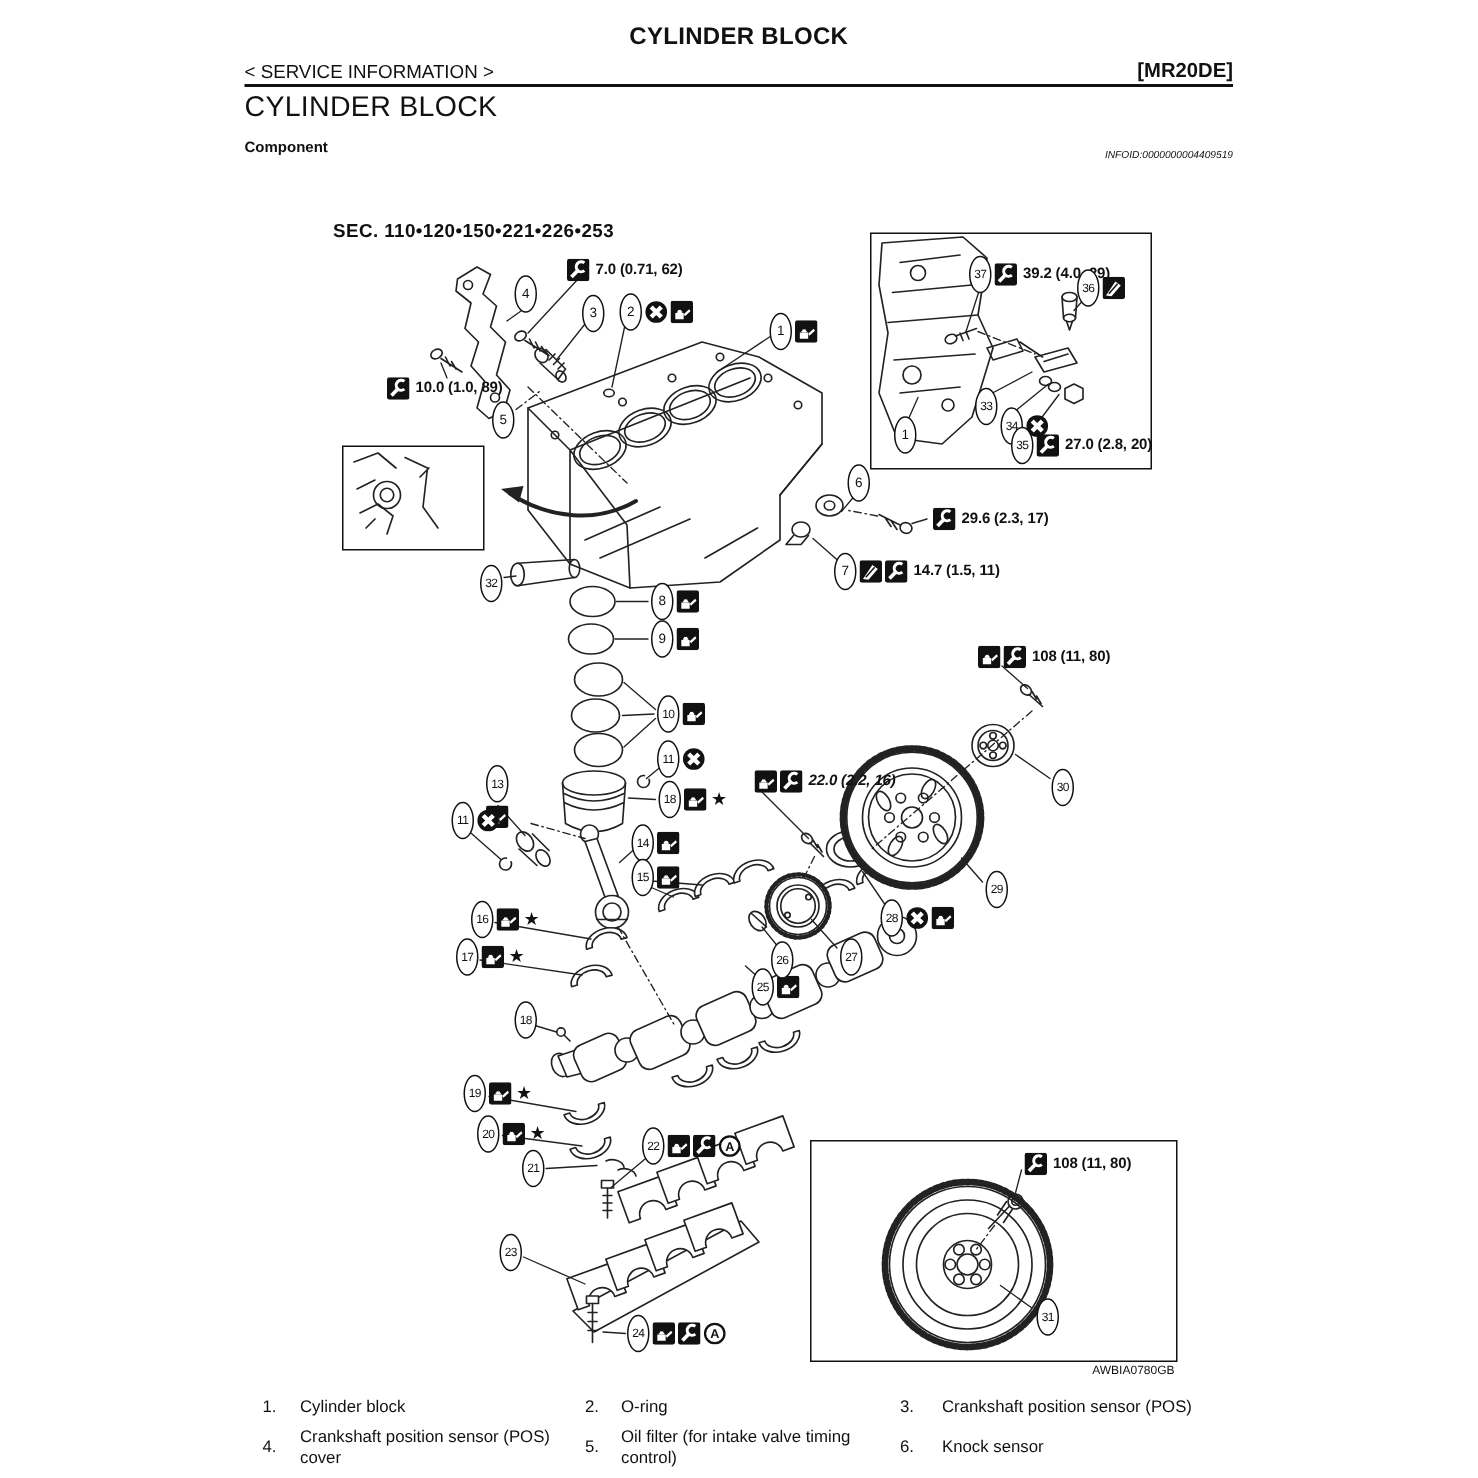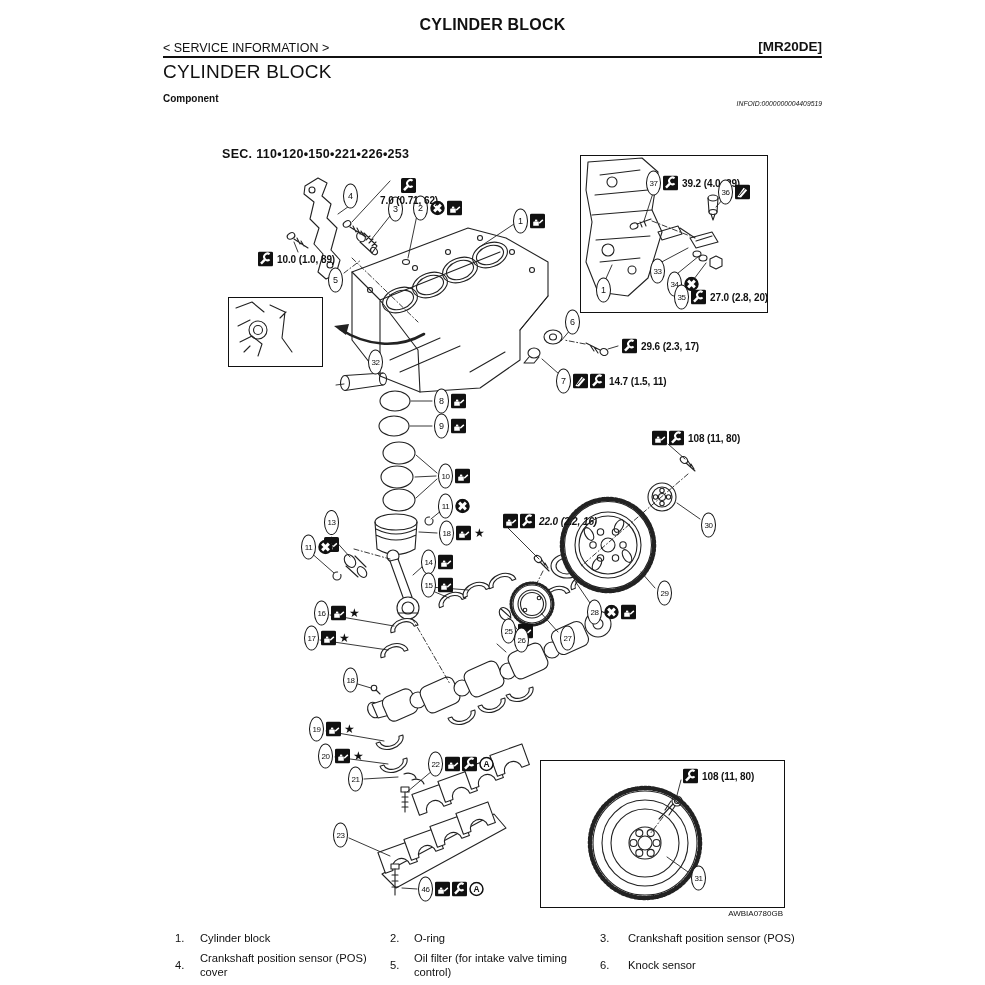--- a/index.html
+++ b/index.html
@@ -306,21 +306,21 @@
         <span class="icon-box">
           <svg viewBox="0 0 14 14">
             <rect width="14" height="14" rx="1.5" fill="#111"></rect>
             <path d="M3,7.6 h5.2 v3.9 h-5.2 z" fill="#fff"></path>
             <rect x="4.7" y="5.7" width="2" height="1.9" fill="#fff"></rect>
             <path d="M8.2,8.4 L11.6,5.3 L12.4,6.6 L9,9.6 Z" fill="#fff"></path>
             <path d="M4.2,7.4 A1.7,1.7 0 0 1 7.2,7.4" stroke="#fff" stroke-width="0.9" fill="none"></path>
           </svg>
         </span>
       </div>
-      <div class="annot" style="left: 378px; top: 192px; flex-direction: column;">
+      <div class="annot" style="left: 378px; top: 180px;">
         <span class="icon-box">
           <svg viewBox="0 0 14 14">
             <rect width="14" height="14" rx="1.5" fill="#111"></rect>
             <path d="M2.8,11.4 L6.4,7.6" stroke="#fff" stroke-width="2.3" fill="none"></path>
             <path d="M10.8,2.6 A3.1,3.1 0 1 0 10.8,7.4" stroke="#fff" stroke-width="1.9" fill="none"></path>
           </svg>
         </span>
         <span class="tq">7.0 (0.71, 62)</span>
       </div>
       <div class="annot" style="left: 258px; top: 259px;">
@@ -360,21 +360,21 @@
         </span>
         <span class="icon-box">
           <svg viewBox="0 0 14 14">
             <rect width="14" height="14" rx="1.5" fill="#111"></rect>
             <path d="M2.8,11.4 L6.4,7.6" stroke="#fff" stroke-width="2.3" fill="none"></path>
             <path d="M10.8,2.6 A3.1,3.1 0 1 0 10.8,7.4" stroke="#fff" stroke-width="1.9" fill="none"></path>
           </svg>
         </span>
         <span class="tq">14.7 (1.5, 11)</span>
       </div>
-      <div class="annot" style="left: 320px; top: 362px; margin-left: 48px;">
+      <div class="annot" style="left: 320px; top: 389px;">
         <span class="co w2">32</span>
       </div>
       <div class="annot" style="left: 434px; top: 401px;">
         <span class="co">8</span>
         <span class="icon-box">
           <svg viewBox="0 0 14 14">
             <rect width="14" height="14" rx="1.5" fill="#111"></rect>
             <path d="M3,7.6 h5.2 v3.9 h-5.2 z" fill="#fff"></path>
             <rect x="4.7" y="5.7" width="2" height="1.9" fill="#fff"></rect>
             <path d="M8.2,8.4 L11.6,5.3 L12.4,6.6 L9,9.6 Z" fill="#fff"></path>
@@ -572,21 +572,21 @@
           <svg viewBox="0 0 16 16">
             <circle cx="8" cy="8" r="6.9" fill="#fff" stroke="#111" stroke-width="1.6"></circle>
             <text x="8" y="11.2" font-size="9" font-weight="bold" text-anchor="middle" fill="#111" font-family="Liberation Sans, sans-serif">A</text>
           </svg>
         </span>
       </div>
       <div class="annot" style="left: 333px; top: 835px;">
         <span class="co w2">23</span>
       </div>
       <div class="annot" style="left: 418px; top: 889px;">
-        <span class="co w2">46</span>
+        <span class="co w2">24</span>
         <span class="icon-box">
           <svg viewBox="0 0 14 14">
             <rect width="14" height="14" rx="1.5" fill="#111"></rect>
             <path d="M3,7.6 h5.2 v3.9 h-5.2 z" fill="#fff"></path>
             <rect x="4.7" y="5.7" width="2" height="1.9" fill="#fff"></rect>
             <path d="M8.2,8.4 L11.6,5.3 L12.4,6.6 L9,9.6 Z" fill="#fff"></path>
             <path d="M4.2,7.4 A1.7,1.7 0 0 1 7.2,7.4" stroke="#fff" stroke-width="0.9" fill="none"></path>
           </svg>
         </span>
         <span class="icon-box">
@@ -596,21 +596,21 @@
             <path d="M10.8,2.6 A3.1,3.1 0 1 0 10.8,7.4" stroke="#fff" stroke-width="1.9" fill="none"></path>
           </svg>
         </span>
         <span class="icon-box">
           <svg viewBox="0 0 16 16">
             <circle cx="8" cy="8" r="6.9" fill="#fff" stroke="#111" stroke-width="1.6"></circle>
             <text x="8" y="11.2" font-size="9" font-weight="bold" text-anchor="middle" fill="#111" font-family="Liberation Sans, sans-serif">A</text>
           </svg>
         </span>
       </div>
-      <div class="annot" style="left: 501px; top: 631px; text-align: right;">
+      <div class="annot" style="left: 501px; top: 658px; text-align: right;">
         <span class="co w2">25</span>
         <span class="icon-box">
           <svg viewBox="0 0 14 14">
             <rect width="14" height="14" rx="1.5" fill="#111"></rect>
             <path d="M3,7.6 h5.2 v3.9 h-5.2 z" fill="#fff"></path>
             <rect x="4.7" y="5.7" width="2" height="1.9" fill="#fff"></rect>
             <path d="M8.2,8.4 L11.6,5.3 L12.4,6.6 L9,9.6 Z" fill="#fff"></path>
             <path d="M4.2,7.4 A1.7,1.7 0 0 1 7.2,7.4" stroke="#fff" stroke-width="0.9" fill="none"></path>
           </svg>
         </span>

